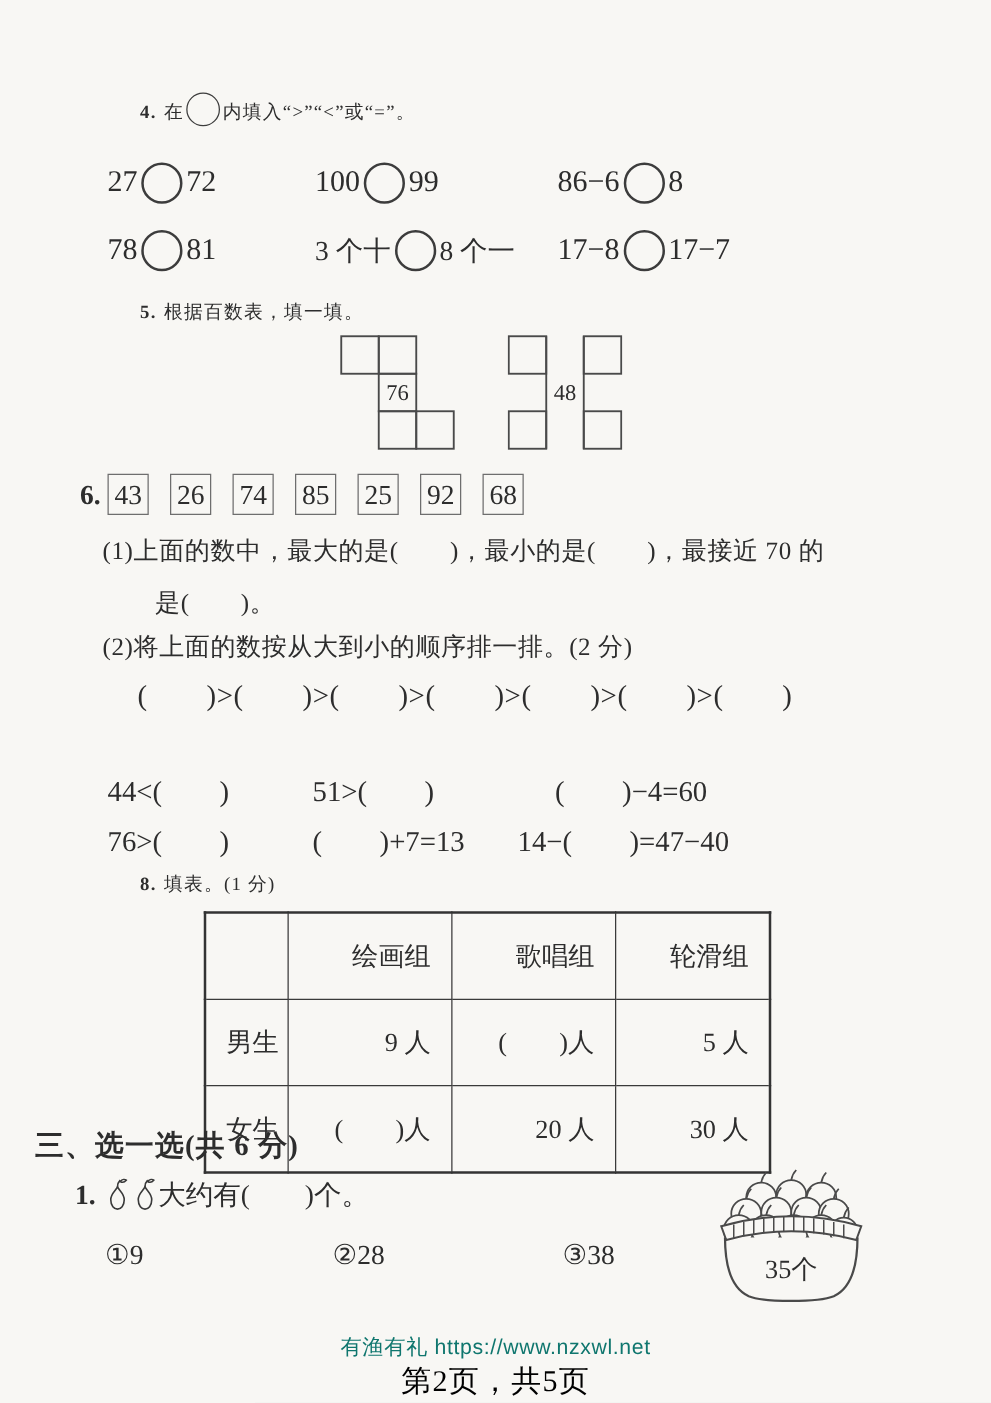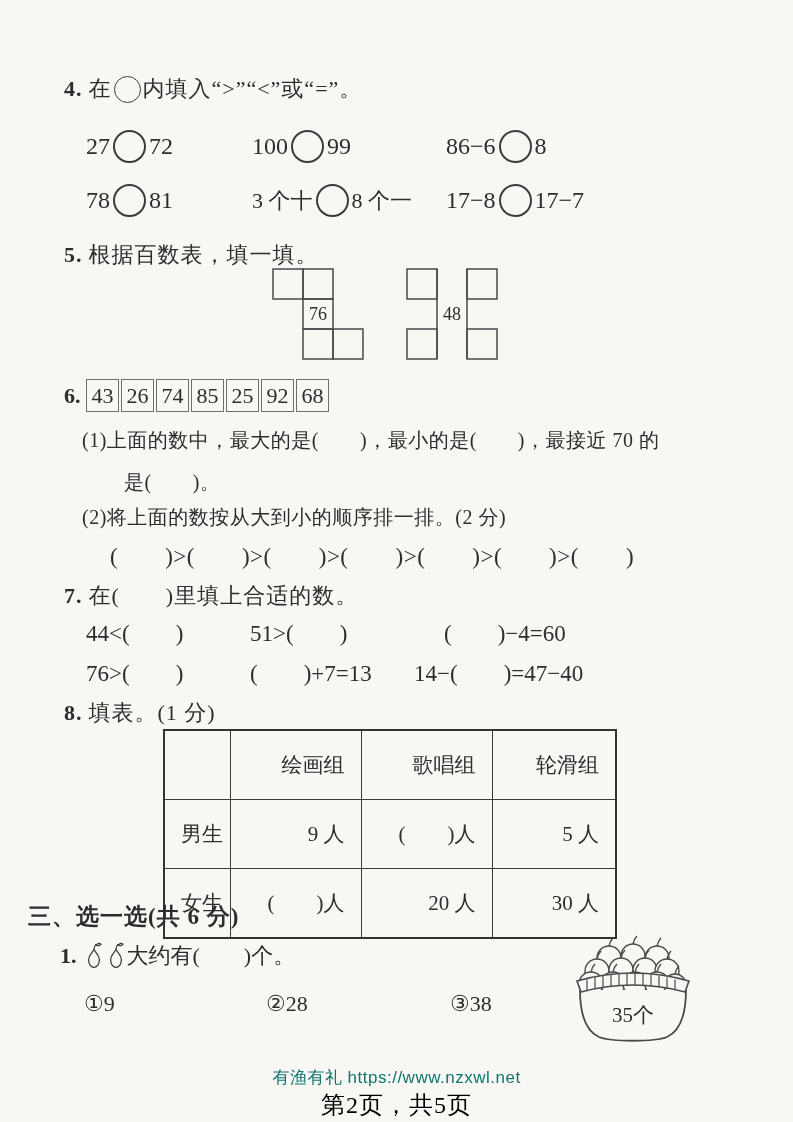--- a/index.html
+++ b/index.html
@@ -4,29 +4,29 @@
 <style>
   html,body{margin:0;padding:0;}
   body{background:#e9e9e7;}
   #page{
     position:relative; width:793px; height:1122px; margin:0 auto;
     background:#f8f7f4; color:#2d2d2d;
     font-family:"Liberation Serif","DejaVu Serif",serif;
     overflow:hidden;
   }
   .abs{position:absolute;}
-  .qheader{font-size:22px; letter-spacing:1px; white-space:pre;}
+  .qheader{font-size:15px; letter-spacing:1px; white-space:pre;margin-left:48px;}
   .qnum{font-weight:bold; margin-right:6px;}
   .cmp{position:absolute; display:flex; align-items:center; font-size:24px; white-space:pre;}
   .circle{
     display:inline-block; width:33px; height:33px; border:2px solid #3c3c3c;
     border-radius:50%; margin:0 3px; box-sizing:border-box; background:transparent;
   }
   .circle.small{width:27px;height:27px;border-width:1.7px; vertical-align:-7px; margin:0 2px;}
-  .numbox-row{position:absolute; display:flex; gap:2px;}
+  .numbox-row{position:absolute; display:flex; gap:17px;}
   .numbox{
     width:33px; height:33px; border:1.5px solid #6e6e6e; box-sizing:border-box;
     display:flex; align-items:center; justify-content:center; font-size:22px;
   }
   .textline{position:absolute; font-size:20px; white-space:pre; letter-spacing:0.5px;}
   .expr{position:absolute; font-size:23px; white-space:pre;}
   table.fill{
     position:absolute; left:163px; top:729px; border-collapse:collapse;
     background:transparent; table-layout:fixed; width:452px;
   }
@@ -97,21 +97,20 @@
     <div class="numbox">85</div>
     <div class="numbox">25</div>
     <div class="numbox">92</div>
     <div class="numbox">68</div>
   </div>
   <div class="textline" style="left:82px; top:427px;">(1)上面的数中，最大的是(　　)，最小的是(　　)，最接近 70 的</div>
   <div class="textline" style="left:124px; top:469px;">是(　　)。</div>
   <div class="textline" style="left:82px; top:504px;">(2)将上面的数按从大到小的顺序排一排。(2 分)</div>
   <div class="textline" style="left:110px; top:541px; font-size:23px;">(　　)&gt;(　　)&gt;(　　)&gt;(　　)&gt;(　　)&gt;(　　)&gt;(　　)</div>
 
-  <div class="abs qheader" style="left:64px; top:581px;"><span class="qnum">7.</span><span>在(　　)里填上合适的数。</span></div>
   <div class="expr" style="left:86px;  top:618px;">44&lt;(　　)</div>
   <div class="expr" style="left:250px; top:618px;">51&gt;(　　)</div>
   <div class="expr" style="left:444px; top:618px;">(　　)−4=60</div>
   <div class="expr" style="left:86px;  top:658px;">76&gt;(　　)</div>
   <div class="expr" style="left:250px; top:658px;">(　　)+7=13</div>
   <div class="expr" style="left:414px; top:658px;">14−(　　)=47−40</div>
 
   <div class="abs qheader" style="left:64px; top:698px;"><span class="qnum">8.</span><span>填表。(1 分)</span></div>
   <table class="fill">
     <colgroup>

